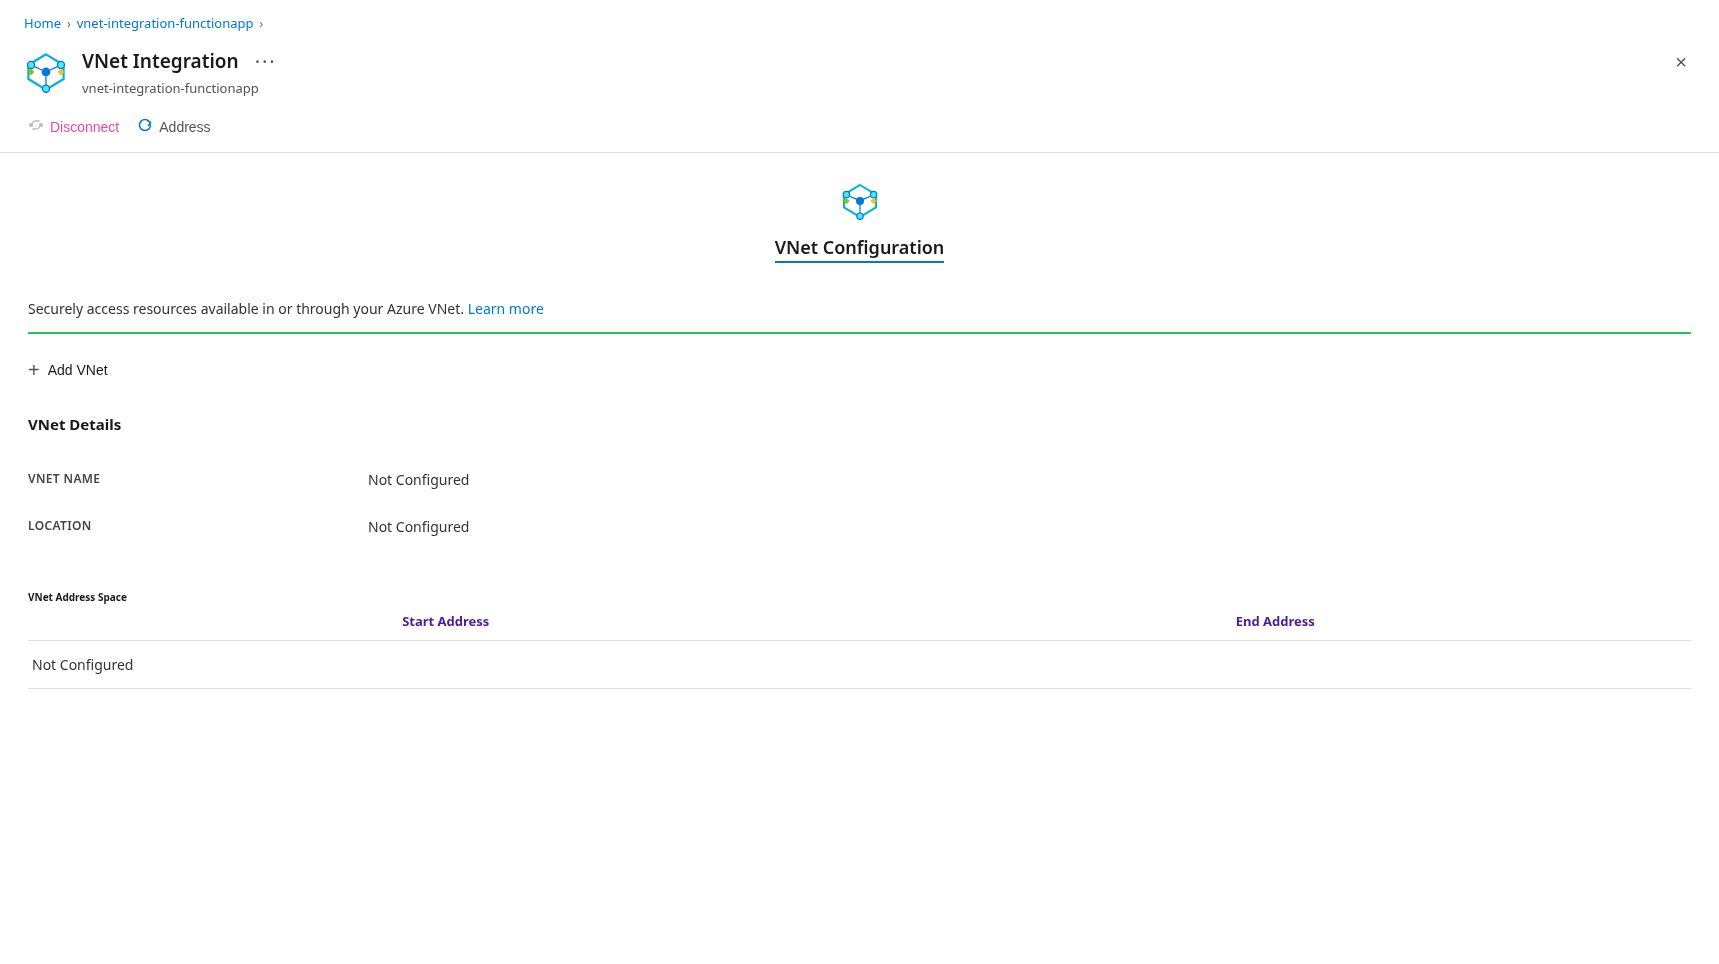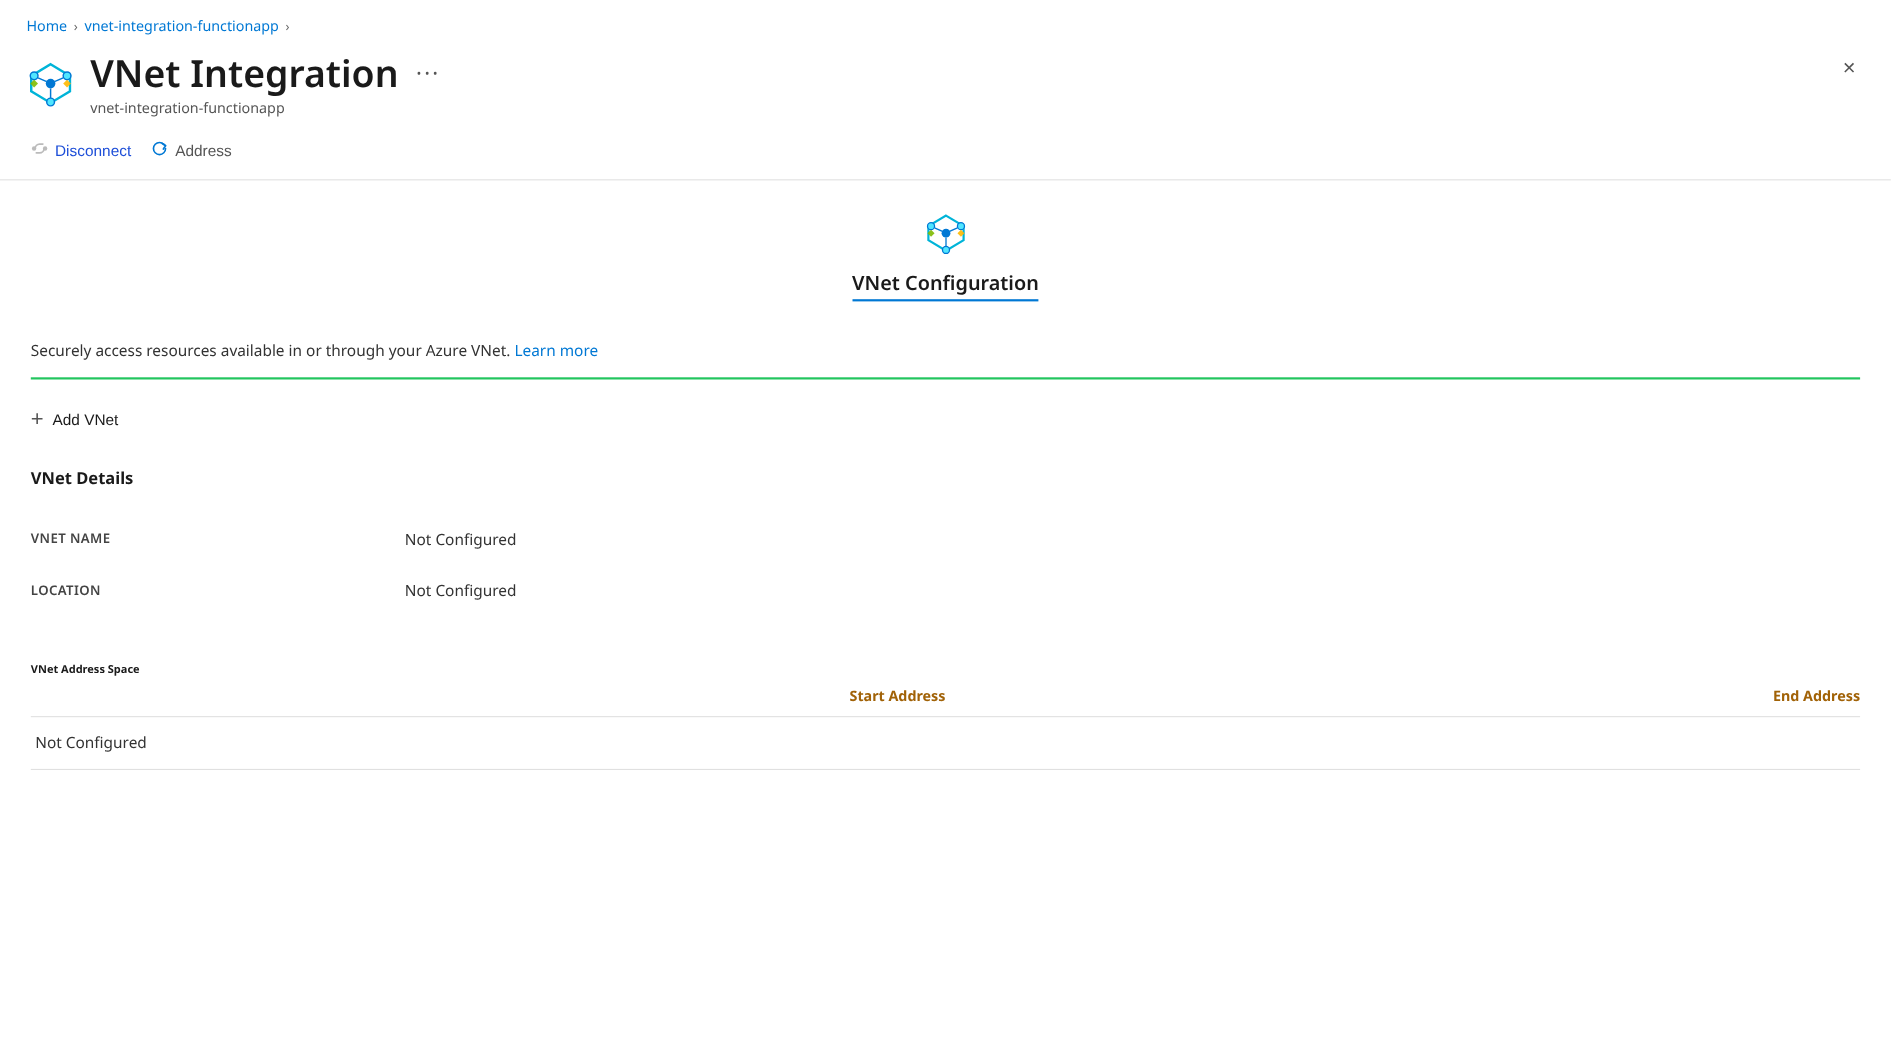--- a/index.html
+++ b/index.html
@@ -46,21 +46,21 @@
     .header-title-block {
       display: flex;
       flex-direction: column;
     }
     .header-title-row {
       display: flex;
       align-items: center;
       gap: 10px;
     }
     .page-title {
-      font-size: 34px;
+      font-size: 19px;
       font-weight: 600;
       color: #1a1a1a;
       line-height: 1.2;
     }
     .more-options {
       font-size: 20px;
       color: #555;
       cursor: pointer;
       padding: 2px 6px;
       letter-spacing: 2px;
@@ -92,21 +92,21 @@
       gap: 6px;
       background: none;
       border: none;
       cursor: pointer;
       font-size: 14px;
       color: #555;
       padding: 6px 14px 6px 4px;
       border-radius: 2px;
     }
     .toolbar-btn.disabled {
-      color: #1d4ed8;
+      color: #ec4899;
       cursor: default;
     }
     .toolbar-icon {
       font-size: 16px;
       line-height: 1;
     }
     .divider-line {
       height: 1px;
       background: #e0e0e0;
       margin: 0 0 0 0;
@@ -197,24 +197,24 @@
       font-size: 10px;
       font-weight: 700;
       color: #1a1a1a;
       margin-bottom: 0;
     }
     .address-table {
       width: 100%;
       border-collapse: collapse;
     }
     .address-table thead tr th {
-      text-align: right;
+      text-align: center;
       font-size: 13px;
       font-weight: 700;
-      color: #a16207;
+      color: #4c1d95;
       padding: 8px 0 10px 0;
       border-bottom: 1px solid #e0e0e0;
     }
     .address-table tbody tr td {
       padding: 14px 0;
       font-size: 14px;
       color: #333;
       border-bottom: 1px solid #e0e0e0;
     }
     .col-start { width: 50%; padding-left: 4px !important; }

